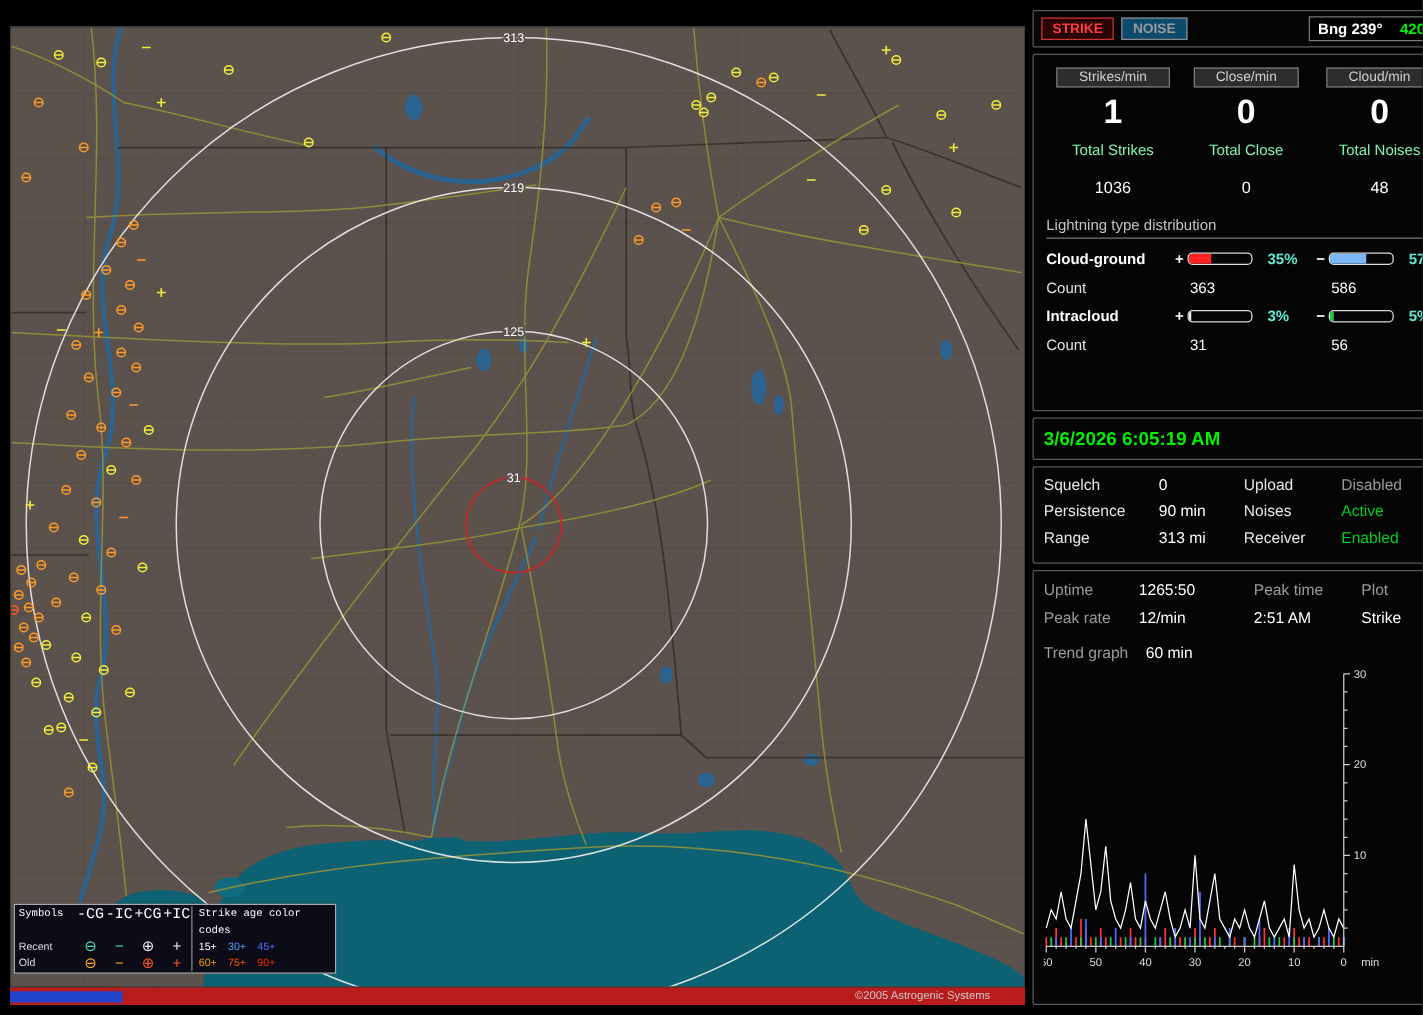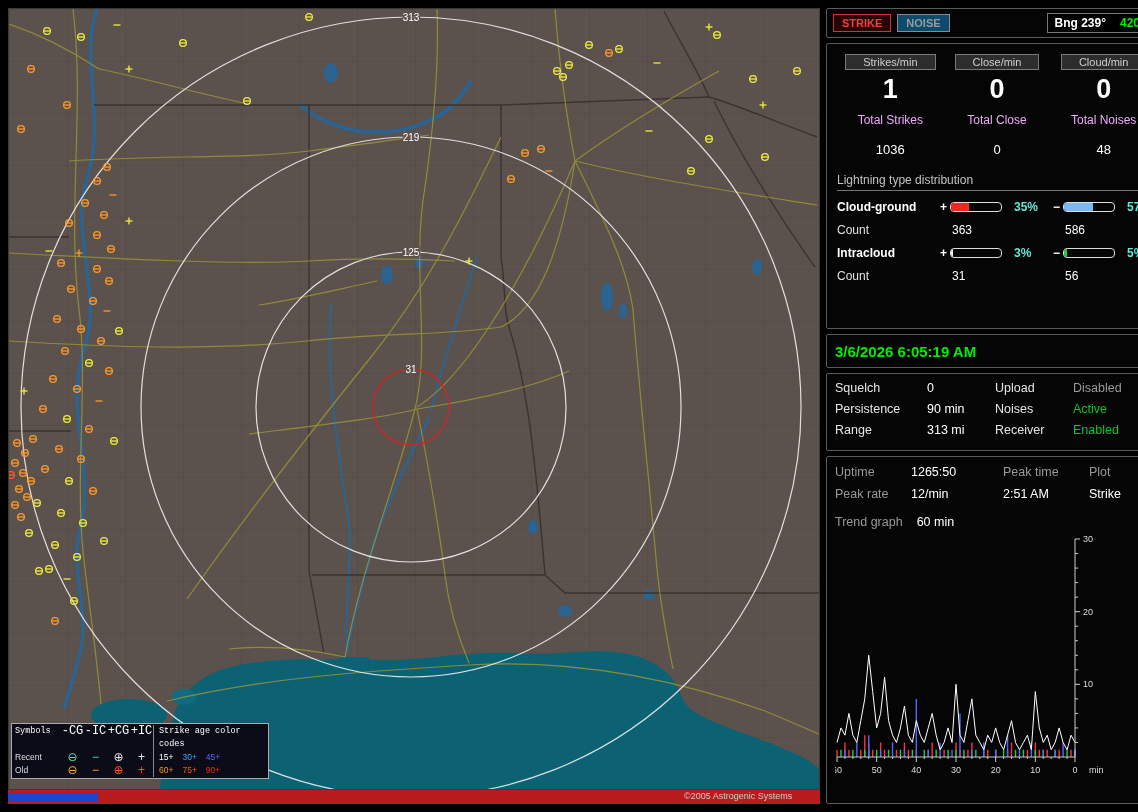--- a/index.html
+++ b/index.html
@@ -1,20 +1,20 @@
 <!DOCTYPE html>
 <html><head>
 <meta charset="utf-8">
 <style>
   html,body{margin:0;padding:0;background:#000;}
   *{box-sizing:border-box;}
   body{font-family:"Liberation Sans","DejaVu Sans",sans-serif;color:#fff;}
   .app{width:1138px;height:812px;background:#000;display:flex;padding:8px;gap:6px;}
   
-  .map-col{width:812px;display:flex;flex-direction:column;}
+  .map-col{width:812px;display:flex;flex-direction:column;margin-top:13px;}
   .map-area{position:relative;width:812px;height:782px;background:#5c524d;overflow:hidden;border:1px solid #3a3a3a;}
   .map-area svg{display:block;}
   .legend{position:absolute;left:2px;bottom:10px;background:#0c0c18;border:1px solid #aaa;
           font-size:8.5px;color:#ddd;padding:1px 3px;}
   .legend-grid{display:grid;grid-template-columns:46px 23px 23px 23px 23px 112px;line-height:13px;}
   .legend-grid .hdr{color:#fff;font-family:Liberation Mono, monospace;}
   .legend-grid .sym{text-align:center;font-size:12px;}
   .legend-grid .ages{display:flex;gap:9px;border-left:1px solid #888;padding-left:5px;}
   .statusbar{height:14px;background:#b91c1c;position:relative;}
   .blue-strip{position:absolute;left:0;bottom:2px;width:90px;height:9px;background:#2244cc;}
@@ -26,21 +26,21 @@
   .btn{font-size:11px;font-weight:bold;padding:2px 8px;cursor:pointer;}
   .btn-strike{background:#2a0404;border:1px solid #cc3333;color:#ff3b3b;}
   .btn-noise{background:#0c4a6e;border:1px solid #8a8a8a;color:#9a9a9a;}
   .bng-box{margin-left:auto;border:1px solid #777;background:#000;padding:2px 6px;display:flex;gap:14px;font-size:12px;font-weight:bold;}
   .bng-rng{color:#00ee00;}
   .sec-stats{flex:0 0 286px;padding:8px 10px 4px 10px;}
   .rates{display:grid;grid-template-columns:1fr 1fr 1fr;text-align:center;}
   .chip{display:inline-block;background:#2d2d2d;border:1px solid #7a7a7a;color:#cfcfcf;font-size:11px;padding:1px 17px;}
   .bignum{font-size:27px;font-weight:bold;color:#fff;margin-top:4px;}
   .totals{display:grid;grid-template-columns:1fr 1fr 1fr;text-align:center;margin-top:8px;}
-  .tlabel{font-size:12px;color:#f0abfc;}
+  .tlabel{font-size:12px;color:#86efac;}
   .tvalue{font-size:13px;color:#fff;margin-top:15px;}
   .dist-title{margin-top:16px;font-size:12px;color:#c3c3c3;border-bottom:1px solid #777;padding-bottom:3px;}
   .dist-grid{display:grid;grid-template-columns:100px 13px 60px 40px 13px 60px 34px;align-items:center;
              margin-top:9px;font-size:12px;row-gap:9px;}
   .dist-label{font-weight:bold;color:#fff;}
   .sign{color:#fff;font-weight:bold;text-align:center;}
   .bar{display:block;width:52px;height:10px;border:1px solid #ddd;border-radius:4px;background:#050505;overflow:hidden;}
   .bar i{display:block;height:100%;}
   .pct{font-weight:bold;color:#5eead4;padding-left:4px;}
   .cnt-label{color:#e2e2e2;}

